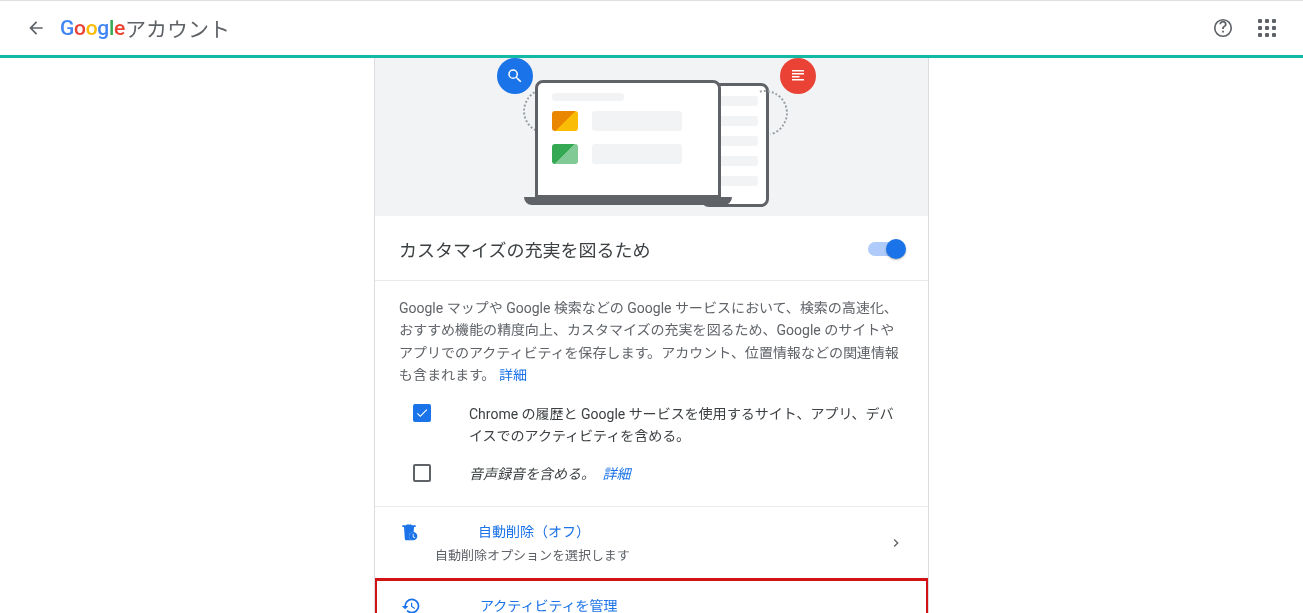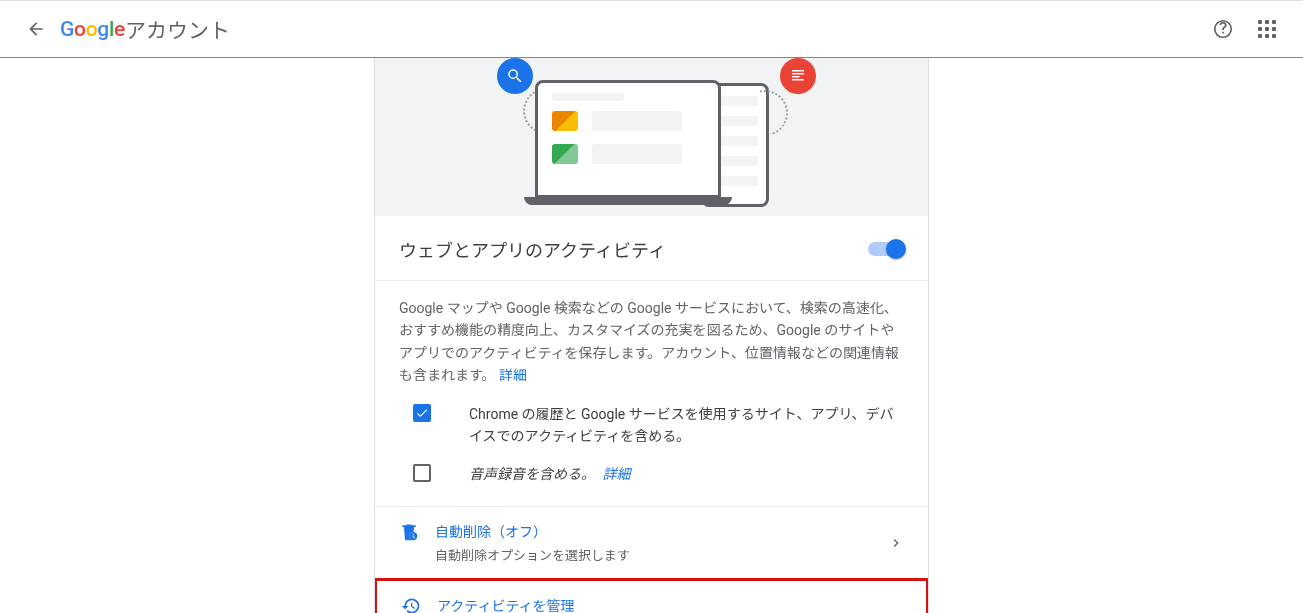--- a/index.html
+++ b/index.html
@@ -7,21 +7,21 @@
     width: 1303px; height: 613px;
     font-family: "Roboto", "Noto Sans JP", "Hiragino Kaku Gothic ProN", Arial, sans-serif;
     background: #fff;
     color: #3c4043;
     font-size: 14px;
     overflow: hidden;
   }
   .header {
     height: 58px;
     border-top: 1px solid #e0e0e0;
-    border-bottom: 1px solid #14b8a6;
+    border-bottom: 3px solid #14b8a6;
     display: flex;
     align-items: center;
     padding: 0 16px;
     box-sizing: border-box;
   }
   .back-btn {
     width: 40px; height: 40px;
     display: flex; align-items: center; justify-content: center;
     border-radius: 50%;
     cursor: pointer;
@@ -185,21 +185,21 @@
     padding: 14px 24px 14px 24px;
     display:flex; align-items:flex-start;
     cursor:pointer;
   }
   .nav-item .nav-icon {
     width: 20px; height: 20px; flex:0 0 20px;
     margin-right: 16px; margin-top: 1px;
     color:#1a73e8;
   }
   .nav-item .nav-text { flex:1; }
-  .nav-item .nav-title { color:#1a73e8; font-size:14px; }
+  .nav-item .nav-title { color:#1a73e8; font-size:14px;margin-left:43px; }
   .nav-item .nav-sub   { color:#5f6368; font-size:13px; margin-top:4px; }
   .nav-item .chev      { color:#5f6368; margin-top: 14px; }
 
   .highlight-box {
     border: 3px solid #d11313;
     margin: -1px; 
   }
 </style>
 </head>
 <body>
@@ -261,21 +261,21 @@
         </div>
         <div class="hero-bubble doc">
           <svg width="18" height="18" viewBox="0 0 24 24">
               <path fill="#fff" d="M4 4h16v2H4zM4 8h16v2H4zM4 12h10v2H4zM4 16h16v2H4z"></path>
             </svg>
         </div>
         <div class="hero-curve right"></div>
       </div>
 
       <div class="section-title-row">
-        <div class="section-title">ウェブとアプリのアクティビティ</div>
+        <div class="section-title">カスタマイズの充実を図るため</div>
         <div class="toggle"></div>
       </div>
 
       <div class="divider"></div>
 
       <div class="desc">
         <span>Google マップや Google 検索などの Google サービスにおいて、検索の高速化、おすすめ機能の精度向上、カスタマイズの充実を図るため、Google のサイトやアプリでのアクティビティを保存します。アカウント、位置情報などの関連情報も含まれます。</span>
         <span class="link">詳細</span>
       </div>
 

